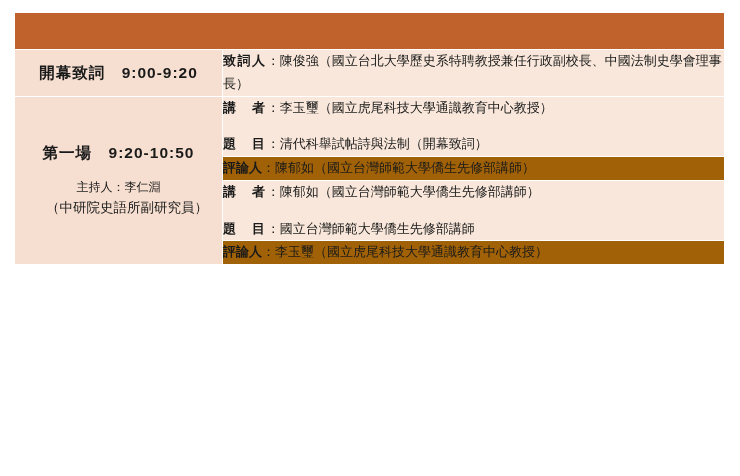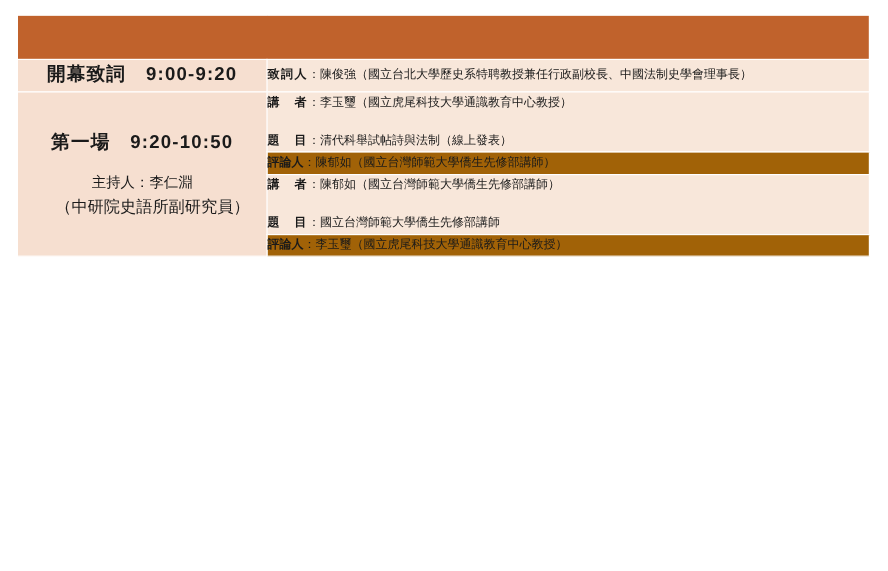--- a/index.html
+++ b/index.html
@@ -56,21 +56,21 @@
   .cell-left .sub-line-small {
     font-size: 13.5px;
     white-space: nowrap;
     margin-left: 17px;
   }
   .spacer-h { height: 10px; }
 
   .cell-right {
     padding: 12px 14px;
     color: #1a1a1a;
-    font-size: 10px;
+    font-size: 13px;
     line-height: 1.75;
   }
   .bg-tint { background: #f8e7da; }
   .bg-white { background: #a16207; }
 
   .label-bold {
     font-weight: bold;
   }
   .lbl-spaced {
     font-weight: bold;
@@ -113,21 +113,21 @@
           <div class="title-line">第一場　9:20-10:50</div>
           <div class="spacer-h"></div>
           <div class="sub-line">主持人：李仁淵</div>
           <div class="sub-line-small">（中研院史語所副研究員）</div>
         </td>
         <td class="cell-right bg-tint">
           <span class="row-text">
             <span class="lbl-spaced">講　者</span><span>：</span><span>李玉璽（國立虎尾科技大學通識教育中心教授）</span>
           </span>
           <span class="row-text">
-            <span class="lbl-spaced">題　目</span><span>：</span><span>清代科舉試帖詩與法制（線上發表）</span>
+            <span class="lbl-spaced">題　目</span><span>：</span><span>清代科舉試帖詩與法制（開幕致詞）</span>
           </span>
         </td>
       </tr>
 
       <tr>
         <td class="cell-right bg-white">
           <span class="row-text">
             <span class="label-bold">評論人</span><span>：</span><span>陳郁如（國立台灣師範大學僑生先修部講師）</span>
           </span>
         </td>

